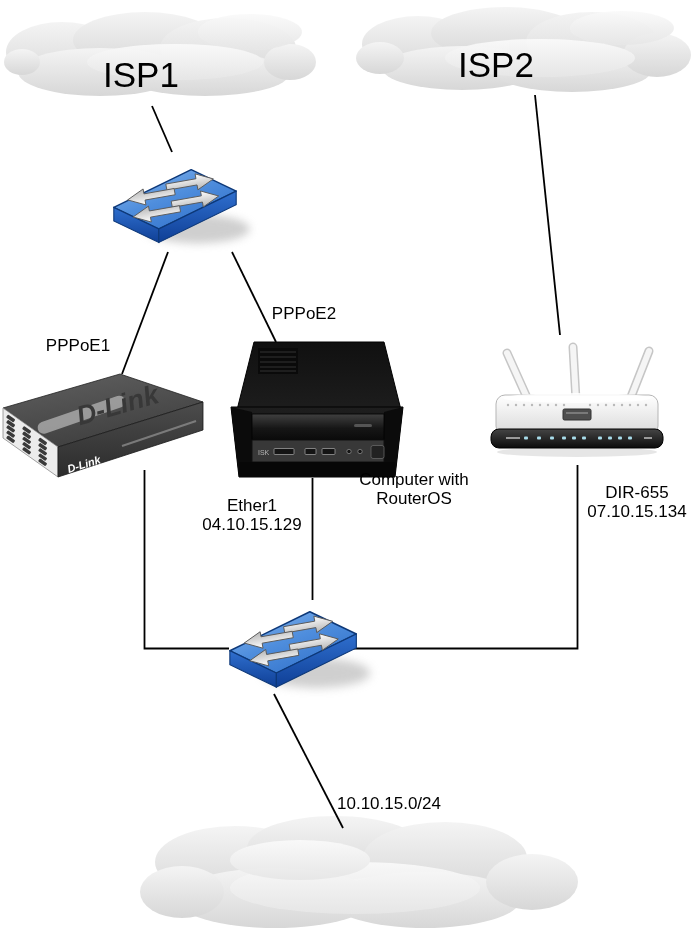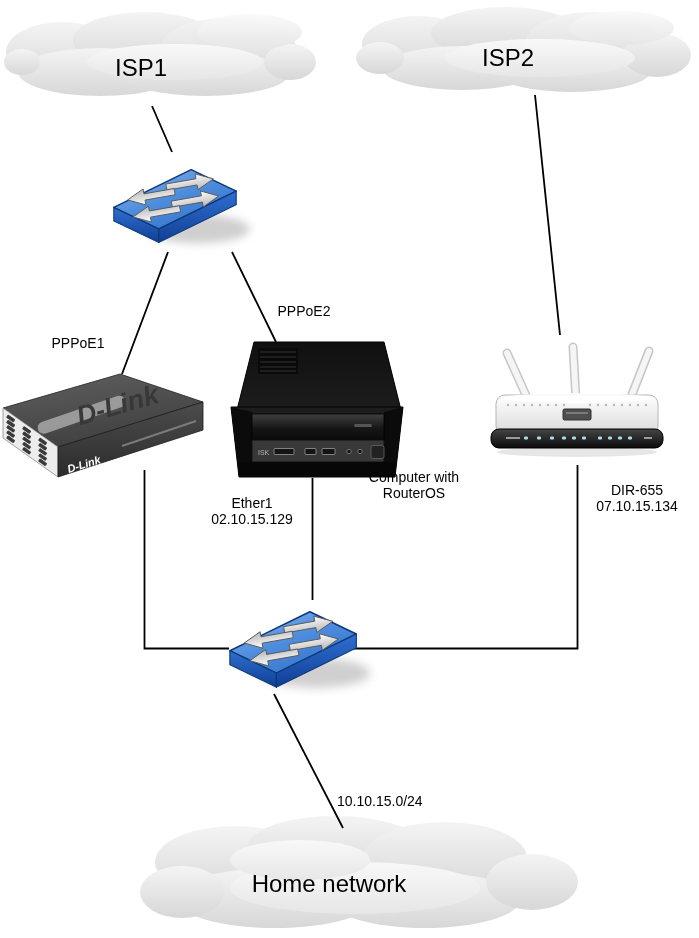--- a/index.html
+++ b/index.html
@@ -6,22 +6,22 @@
   .canvas{
     position:relative;width:699px;height:938px;background:#ffffff;
     overflow:hidden;font-family:"Liberation Sans",sans-serif;
   }
   .canvas svg{position:absolute;left:0;top:0;}
   .label{
     position:absolute;color:#000;text-align:center;
     transform:translateX(-50%);white-space:nowrap;line-height:1.12;
     font-family:"Liberation Sans",sans-serif;
   }
-  .label.big{font-size:24px;}
-  .label.small{font-size:14px;}
+  .label.big{font-size:35px;}
+  .label.small{font-size:17px;}
   .label.leftalign{transform:none;text-align:left;}
 </style>
 </head>
 <body>
 
 <div class="canvas">
 
 <svg width="699" height="938" viewBox="0 0 699 938">
   <defs>
     <linearGradient id="cloudGrad" x1="0" y1="0" x2="0" y2="1">
@@ -248,37 +248,36 @@
       <rect x="598" y="436.5" width="4" height="3" rx="1" fill="#a8dcea"></rect>
       <rect x="608" y="436.5" width="4" height="3" rx="1" fill="#a8dcea"></rect>
       <rect x="618" y="436.5" width="4" height="3" rx="1" fill="#a8dcea"></rect>
       <rect x="628" y="436.5" width="4" height="3" rx="1" fill="#a8dcea"></rect>
       <rect x="644" y="437" width="8" height="2" fill="#9a9a9a"></rect>
     </g>
   </g>
 </svg>
 
 <div class="label big" style="left:141px;top:55px">ISP1</div>
-<div class="label big" style="left:508px;top:45px">ISP2</div>
+<div class="label big" style="left:496px;top:45px">ISP2</div>
 
 <div class="label small" style="left:78px;top:336px">PPPoE1</div>
 <div class="label small" style="left:304px;top:304px">PPPoE2</div>
 
 
 <div class="label small" style="left:252px;top:496px">
   <div>Ether1</div>
-  <div>02.10.15.129</div>
+  <div>04.10.15.129</div>
 </div>
 
 <div class="label small" style="left:414px;top:470px">
   <div>Computer with</div>
   <div>RouterOS</div>
 </div>
 
 <div class="label small" style="left:637px;top:483px">
   <div>DIR-655</div>
   <div>07.10.15.134</div>
 </div>
 
 <div class="label small leftalign" style="left:337px;top:794px">10.10.15.0/24</div>
-<div class="label big" style="left:329px;top:871px">Home network</div>
 
 </div>
 
 </body></html>

